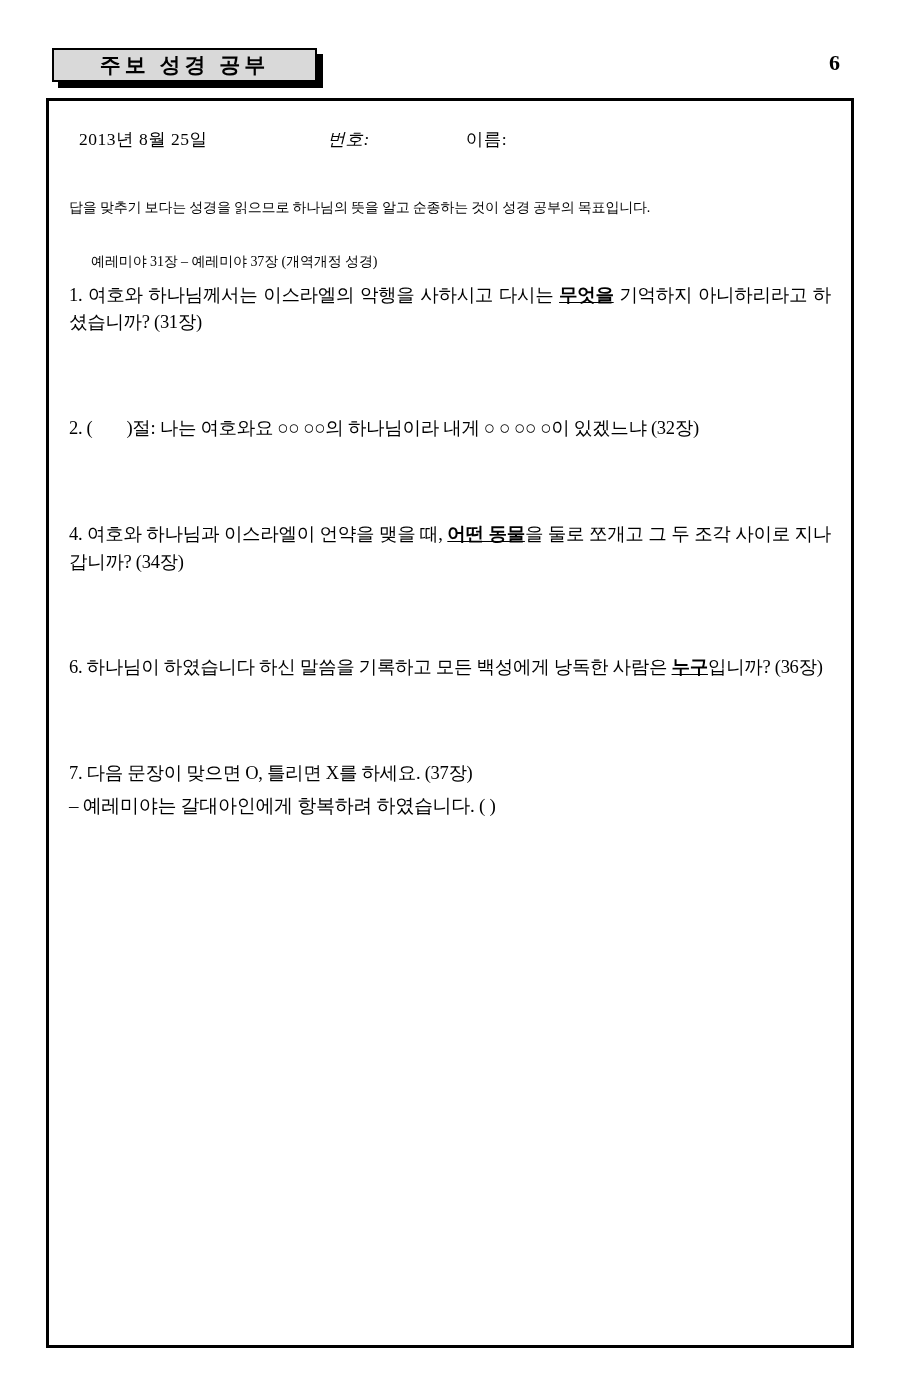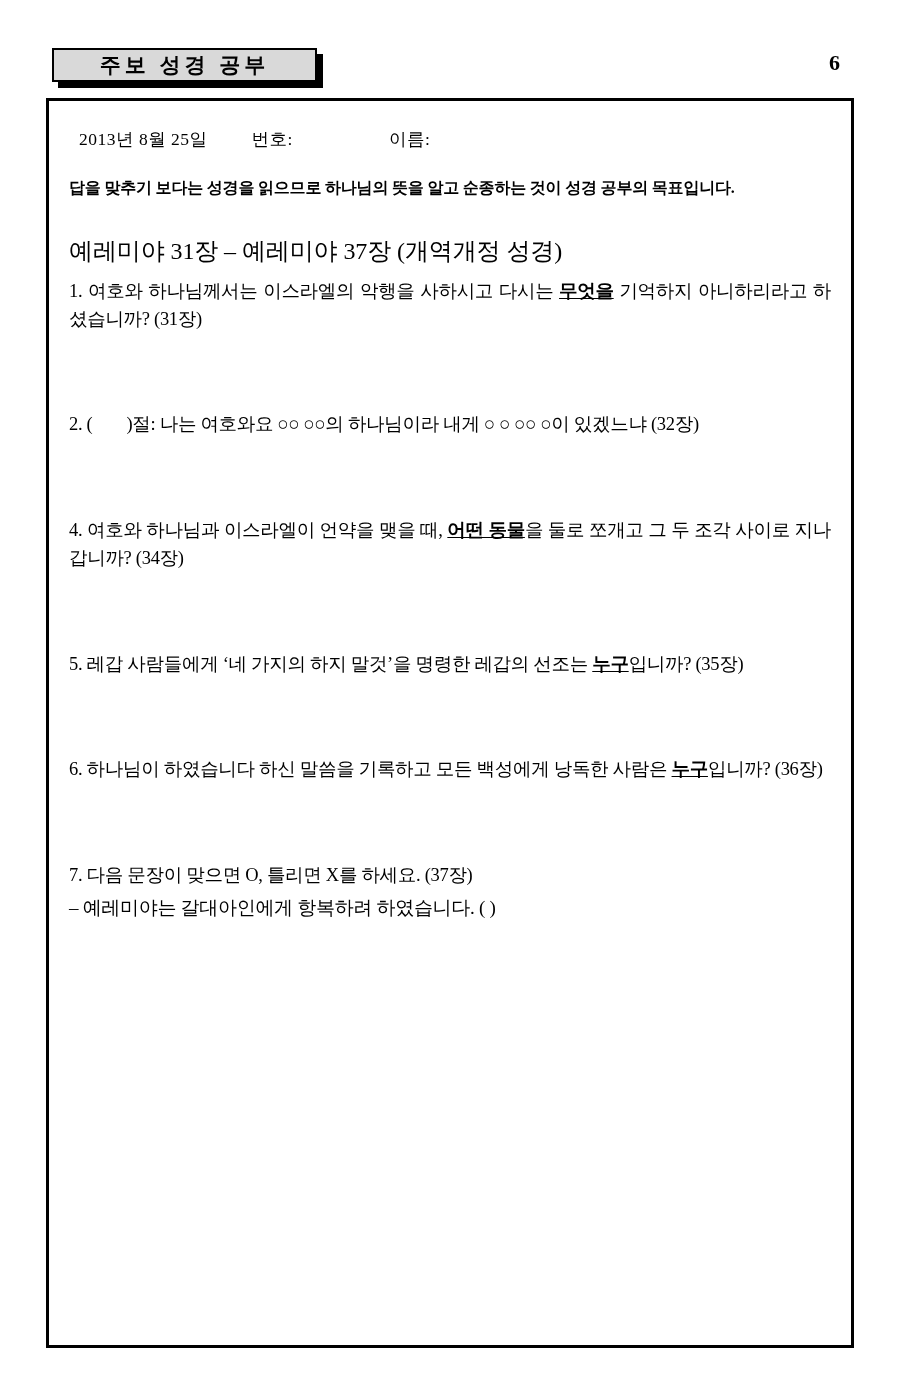--- a/index.html
+++ b/index.html
@@ -83,36 +83,36 @@
 
   .meta-row {
     display: flex;
     align-items: center;
     font-size: 17.5px;
     padding-left: 10px;
     margin-top: 10px;
     letter-spacing: 0.5px;
   }
   .meta-date { white-space: pre; }
-  .meta-number { margin-left: 44px; }
+  .meta-number { margin-left: 120px; font-style: italic; }
   .meta-name { margin-left: 96px; }
 
   .intro {
-    margin-top: 25px;
-    font-size: 16px;
+    margin-top: 46px;
+    font-size: 14px;
     line-height: 1.55;
     text-align: justify;
     letter-spacing: -0.2px;
-    font-weight: bold;
   }
 
   .scripture {
     margin-top: 34px;
-    font-size: 24px;
+    font-size: 14px;
     letter-spacing: -0.1px;
+    margin-left: 22px;
   }
 
   .question {
     margin-top: 11px;
     font-size: 18.5px;
     line-height: 1.5;
     letter-spacing: -0.3px;
     text-align: justify;
   }
   .q-gap-xl { margin-top: 78px; }
@@ -158,23 +158,20 @@
 
     <div class="question q-gap-xl">
       <span>2.</span><span> (</span><span class="blank-sm"></span><span>)절: 나는 여호와요 ○○ ○○의 하나님이라 내게 ○ ○ ○○ ○이 있겠느냐 (32장)</span>
     </div>
 
 
     <div class="question q-gap-xl">
       <span>4.</span><span> 여호와 하나님과 이스라엘이 언약을 맺을 때, </span><span class="u">어떤 동물</span><span>을 둘로 쪼개고 그 두 조각 사이로 지나갑니까? (34장)</span>
     </div>
 
-    <div class="question q-gap-xl">
-      <span>5.</span><span> 레갑 사람들에게 ‘네 가지의 하지 말것’을 명령한 레갑의 선조는 </span><span class="u">누구</span><span>입니까? (35장)</span>
-    </div>
 
     <div class="question q-gap-xl">
       <span>6.</span><span> 하나님이 하였습니다 하신 말씀을 기록하고 모든 백성에게 낭독한 사람은 </span><span class="u">누구</span><span>입니까? (36장)</span>
     </div>
 
     <div class="question q-gap-xl">
       <span>7.</span><span> 다음 문장이 맞으면 O, 틀리면 X를 하세요. (37장)</span>
       <div class="sub-line">– 예레미야는 갈대아인에게 항복하려 하였습니다. (      )</div>
     </div>
 

